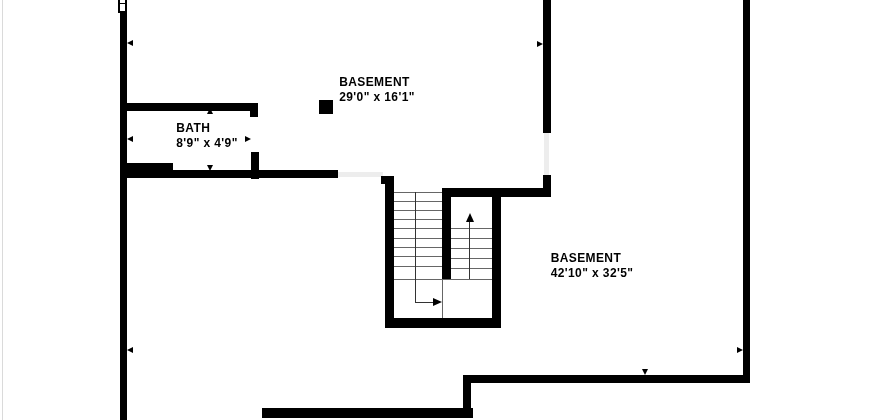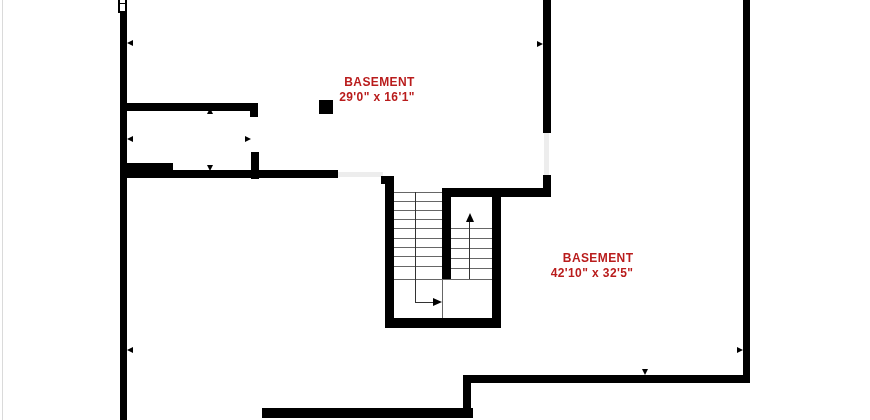--- a/index.html
+++ b/index.html
@@ -9,21 +9,21 @@
     background:#ffffff;
     overflow:hidden;
     font-family:"Liberation Sans", sans-serif;
   }
   .w{position:absolute;background:#000000;}
   .tread{position:absolute;height:1px;background:#666666;}
   .thinv{position:absolute;width:1px;background:#666666;}
   .walk{position:absolute;background:#333333;}
   .roomlabel{
     position:absolute;transform:translate(-50%,-50%);
-    text-align:right;color:#b91c1c;white-space:nowrap;
+    text-align:left;color:#000000;white-space:nowrap;
     font-size:12px;font-weight:600;letter-spacing:0.4px;line-height:15px;
   }
   .rdims{font-weight:600;}
   .tri{position:absolute;width:0;height:0;}
   .tri-left {border-top:3px solid transparent;border-bottom:3px solid transparent;border-right:6px solid #000;}
   .tri-right{border-top:3px solid transparent;border-bottom:3px solid transparent;border-left:6px solid #000;}
   .tri-up   {border-left:3px solid transparent;border-right:3px solid transparent;border-bottom:6px solid #000;}
   .tri-down {border-left:3px solid transparent;border-right:3px solid transparent;border-top:6px solid #000;}
   .tri-up-big   {border-left:4px solid transparent;border-right:4px solid transparent;border-bottom:9px solid #000;}
   .tri-right-big{border-top:4px solid transparent;border-bottom:4px solid transparent;border-left:9px solid #000;}
@@ -106,18 +106,22 @@
   <div class="tri tri-down" style="left:642px;top:369px;"></div>
   <div class="tri tri-left" style="left:127px;top:136px;"></div>
   <div class="tri tri-right" style="left:245px;top:136px;"></div>
   <div class="tri tri-up" style="left:207px;top:108px;"></div>
   <div class="tri tri-down" style="left:207px;top:165px;"></div>
 
   <div class="roomlabel" style="left:377px;top:90px;">
     <div class="rname">BASEMENT</div>
     <div class="rdims">29'0" x 16'1"</div>
   </div>
+  <div class="roomlabel" style="left:207px;top:136px;">
+    <div class="rname">BATH</div>
+    <div class="rdims">8'9" x 4'9"</div>
+  </div>
   <div class="roomlabel" style="left:592px;top:266px;">
     <div class="rname">BASEMENT</div>
     <div class="rdims">42'10" x 32'5"</div>
   </div>
 
 </div>
 
 </body></html>

